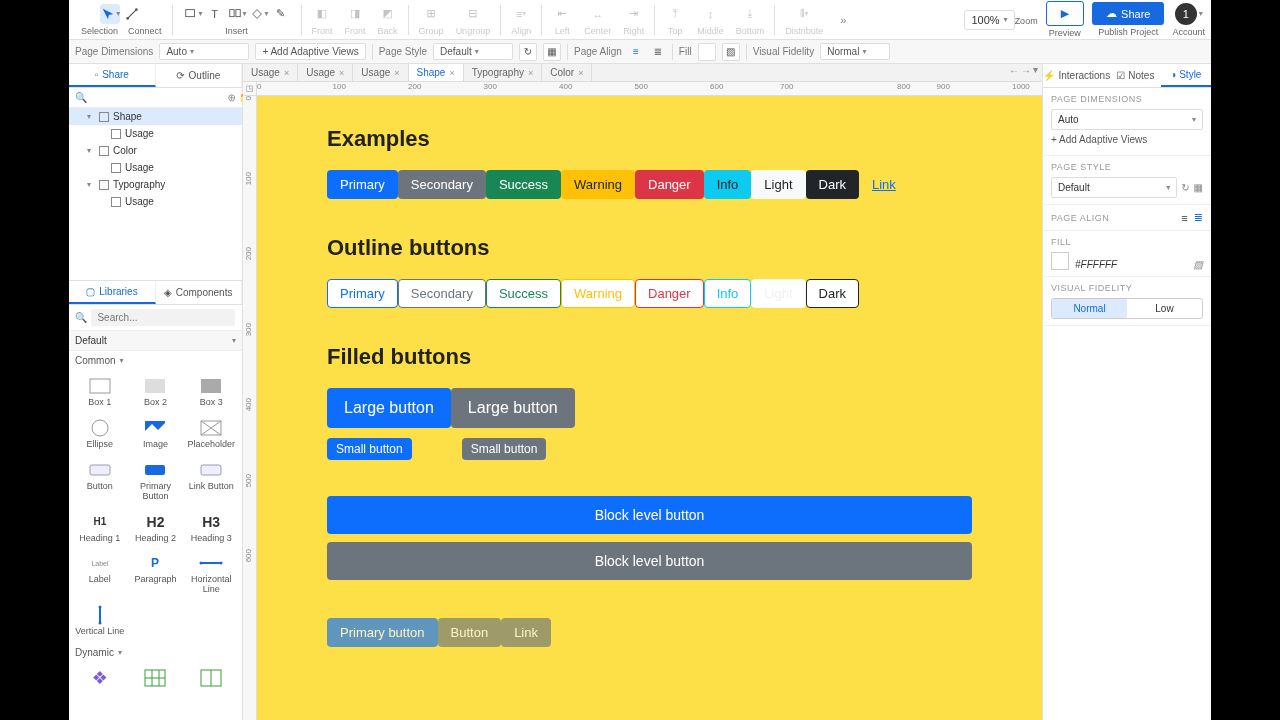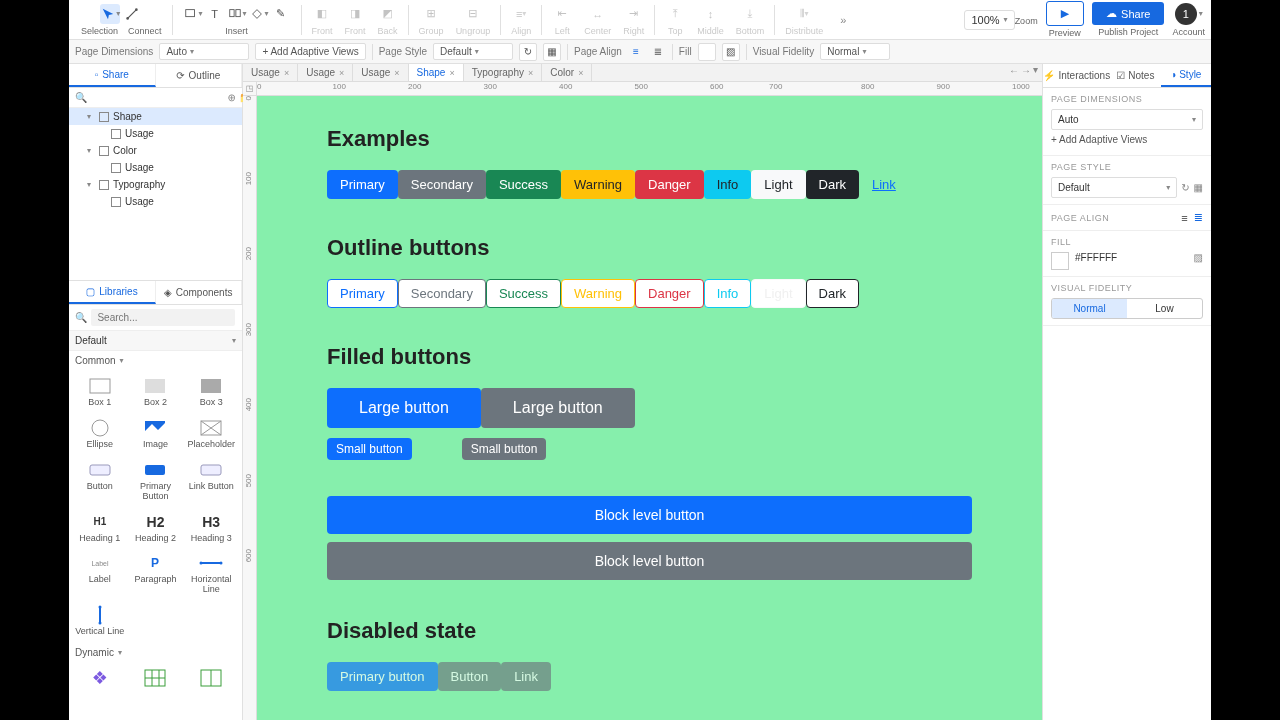--- a/index.html
+++ b/index.html
@@ -51,21 +51,21 @@
 .file-tabs { height:18px; display:flex; background:#f2f2f2; border-bottom:1px solid #ddd; font-size:10px;}
 .file-tab { display:flex; align-items:center; gap:4px; padding:0 8px; border-right:1px solid #ddd; color:#666; cursor:pointer;}
 .file-tab.active { background:#fff; color:#1769e0;}
 .file-tab .x { font-size:9px; color:#999;}
 .file-tabs .nav { margin-left:auto; display:flex; gap:2px; padding:0 4px; color:#888;}
 .ruler-corner { position:absolute; top:18px; left:0; width:14px; height:14px; background:#f7f7f7; border-right:1px solid #ddd; border-bottom:1px solid #ddd; z-index:3; font-size:8px; color:#888; display:flex; align-items:center; justify-content:center;}
 .ruler-h { position:absolute; top:18px; left:14px; right:0; height:14px; background:#f7f7f7; border-bottom:1px solid #ddd; z-index:2; overflow:hidden;}
 .ruler-h span { position:absolute; top:0; font-size:8px; color:#888;}
 .ruler-v { position:absolute; top:32px; left:0; width:14px; bottom:0; background:#f7f7f7; border-right:1px solid #ddd; z-index:2; overflow:hidden;}
 .ruler-v span { position:absolute; left:1px; font-size:8px; color:#888; writing-mode: vertical-rl; transform: rotate(180deg);}
-.canvas { position:absolute; top:32px; left:14px; right:0; bottom:0; overflow:auto; background:#86efac;}
+.canvas { position:absolute; top:32px; left:14px; right:0; bottom:0; overflow:auto; background:#fde047;}
 .page-content { padding: 30px 70px; }
 .page-content h2 { font-size:22px; font-weight:600; margin-bottom:18px; color:#222;}
 .btn-row { display:flex; margin-bottom:36px; flex-wrap:wrap;}
 .btn { padding:6px 12px; border-radius:4px; font-size:13px; border:1px solid transparent; cursor:default; display:inline-flex; align-items:center;}
 .btn-primary { background:#0d6efd; color:#fff;}
 .btn-secondary { background:#6c757d; color:#fff;}
 .btn-success { background:#198754; color:#fff;}
 .btn-warning { background:#ffc107; color:#212529;}
 .btn-danger { background:#dc3545; color:#fff;}
 .btn-info { background:#0dcaf0; color:#212529;}
@@ -73,21 +73,21 @@
 .btn-dark { background:#212529; color:#fff;}
 .btn-link { color:#0d6efd; text-decoration:underline; background:transparent;}
 .btn-o-primary { border-color:#0d6efd; color:#0d6efd; background:#fff;}
 .btn-o-secondary { border-color:#6c757d; color:#6c757d; background:#fff;}
 .btn-o-success { border-color:#198754; color:#198754; background:#fff;}
 .btn-o-warning { border-color:#ffc107; color:#ffc107; background:#fff;}
 .btn-o-danger { border-color:#dc3545; color:#dc3545; background:#fff;}
 .btn-o-info { border-color:#0dcaf0; color:#0dcaf0; background:#fff;}
 .btn-o-light { border-color:#f8f9fa; color:#f0f0f0; background:#fff;}
 .btn-o-dark { border-color:#212529; color:#212529; background:#fff;}
-.btn-lg { padding:10px 31px; font-size:16px;}
+.btn-lg { padding:10px 16px; font-size:16px;}
 .btn-sm { padding:3px 8px; font-size:12px;}
 .btn-block { display:flex; justify-content:center; width:645px; padding:10px 0; font-size:14px; margin-bottom:8px;}
 .btn-dis { opacity:.65;}
 .right-panel { width:169px; border-left:1px solid #e0e0e0; background:#fff; display:flex; flex-direction:column;}
 .rp-tabs { height:24px; display:flex; border-bottom:1px solid #e0e0e0; font-size:10px;}
 .rp-tab { flex:1; display:flex; align-items:center; justify-content:center; gap:3px; cursor:pointer; color:#555;}
 .rp-tab.active { color:#1769e0; border-bottom:2px solid #1769e0;}
 .rp-sect { padding:6px 8px; border-bottom:1px solid #eee;}
 .rp-sect .hdr { font-size:9px; color:#999; letter-spacing:0.5px; margin-bottom:5px;}
 .rp-sel { display:flex; align-items:center; justify-content:space-between; background:#fff; border:1px solid #ddd; border-radius:2px; padding:4px 6px; font-size:10px;}
@@ -525,22 +525,22 @@
         </div>
       <div class="ruler-corner">◳</div>
       <div class="ruler-h" id="rulerh">
           <span style="left: 0px;">0</span>
           <span style="left: 75.5px;">100</span>
           <span style="left: 151px;">200</span>
           <span style="left: 226.5px;">300</span>
           <span style="left: 302px;">400</span>
           <span style="left: 377.5px;">500</span>
           <span style="left: 453px;">600</span>
-          <span style="left: 512px;">700</span>
-          <span style="left: 604px;">800</span>
+          <span style="left: 523px;">700</span>
+          <span style="left: 640px;">800</span>
           <span style="left: 679.5px;">900</span>
           <span style="left: 755px;">1000</span>
         </div>
       <div class="ruler-v" id="rulerv">
           <span style="top: 0px;">0</span>
           <span style="top: 75.5px;">100</span>
           <span style="top: 151px;">200</span>
           <span style="top: 226.5px;">300</span>
           <span style="top: 302px;">400</span>
           <span style="top: 377.5px;">500</span>
@@ -579,21 +579,20 @@
           </div>
           <div class="btn-row" style="gap:50px;">
             <span class="btn btn-sm btn-primary">Small button</span>
             <span class="btn btn-sm btn-secondary">Small button</span>
           </div>
           <div>
             <div class="btn btn-block btn-primary">Block level button</div>
             <div class="btn btn-block btn-secondary">Block level button</div>
           </div>
           <div style="height:30px;"></div>
-          <h2>Disabled state</h2>
           <div class="btn-row">
             <span class="btn btn-primary btn-dis">Primary button</span>
             <span class="btn btn-secondary btn-dis">Button</span>
             <span class="btn btn-secondary btn-dis">Link</span>
           </div>
         </div>
       </div>
     </div>
 
     <div class="right-panel">
@@ -623,21 +622,21 @@
       </div>
       <div class="rp-sect" style="display:flex;align-items:center;justify-content:space-between;">
         <div class="hdr" style="margin:0;">PAGE ALIGN</div>
         <div class="rp-align">
           <span style="color:#333;">≡</span>
           <span style="color:#1769e0;">≣</span>
         </div>
       </div>
       <div class="rp-sect">
         <div class="hdr">FILL</div>
-        <div style="display:flex;align-items:flex-start;gap:6px;">
+        <div style="display:flex;align-items:flex-end;gap:6px;font-style:italic;">
           <div class="swatch"></div>
           <span style="font-size:10px;">#FFFFFF</span>
           <span style="margin-left:auto;" class="small-ic">▨</span>
         </div>
       </div>
       <div class="rp-sect">
         <div class="hdr">VISUAL FIDELITY</div>
         <div class="fidelity">
           <div class="fop active">Normal</div>
           <div class="fop">Low</div>

